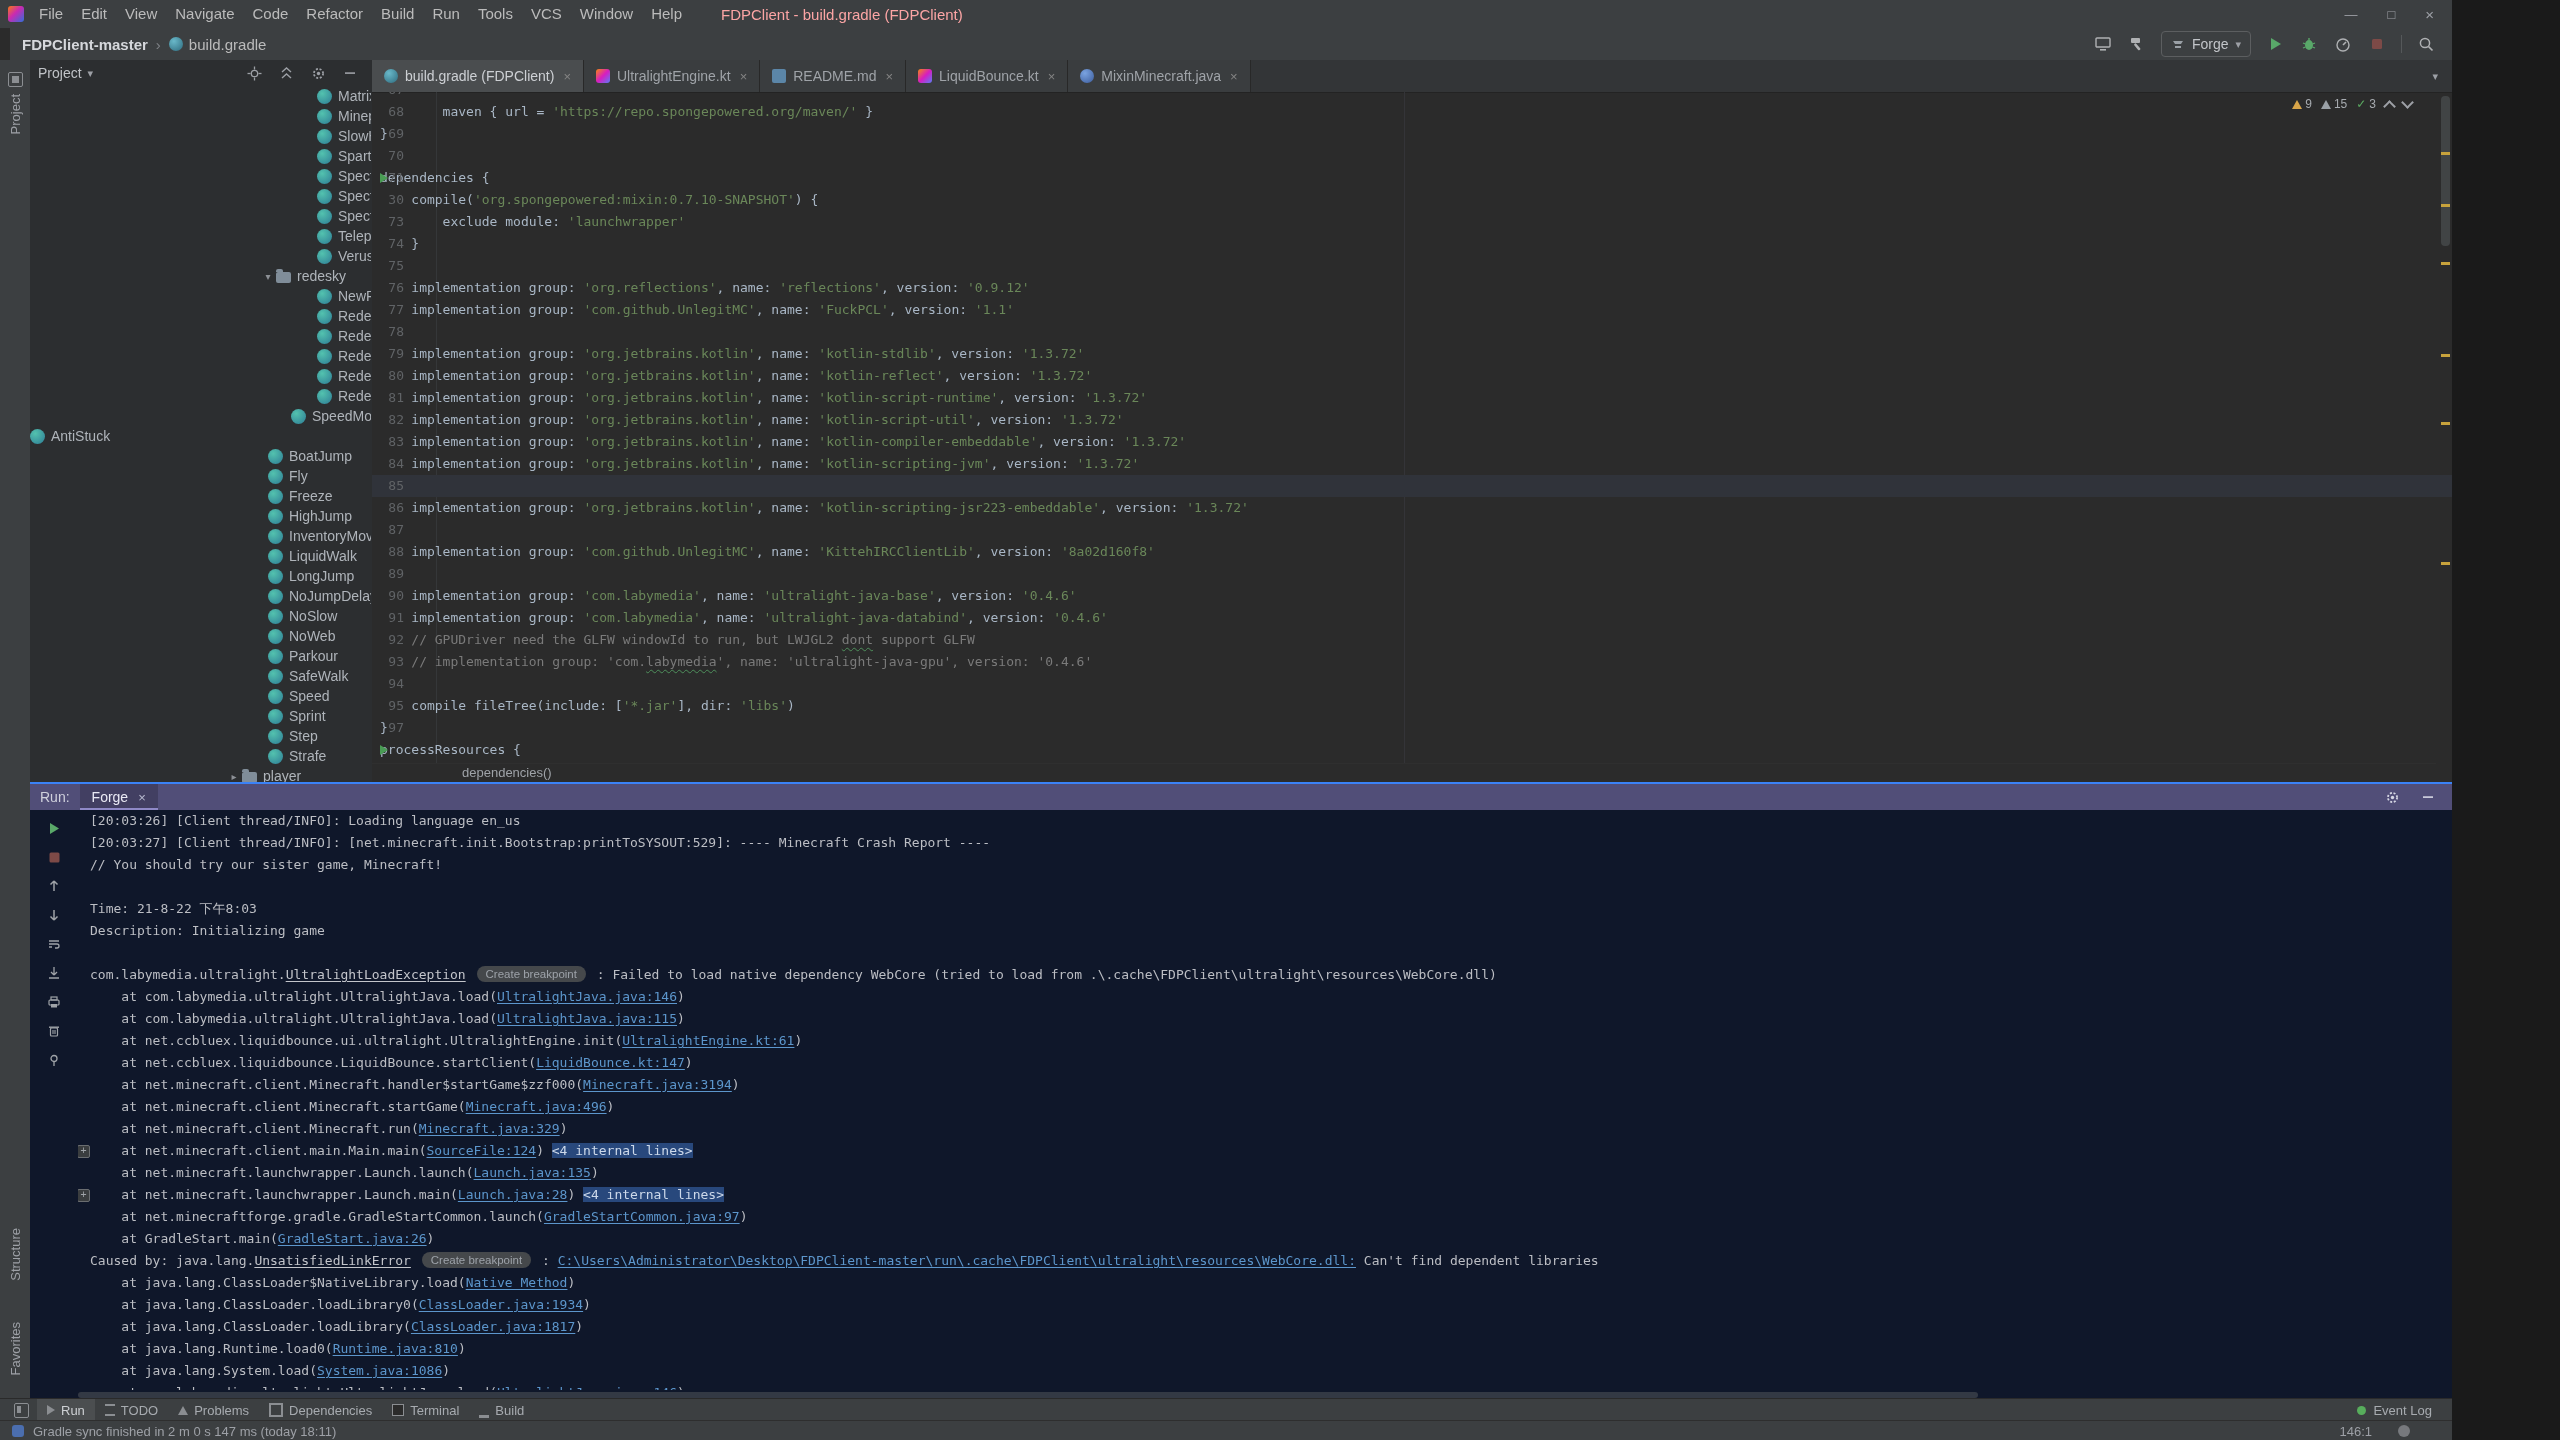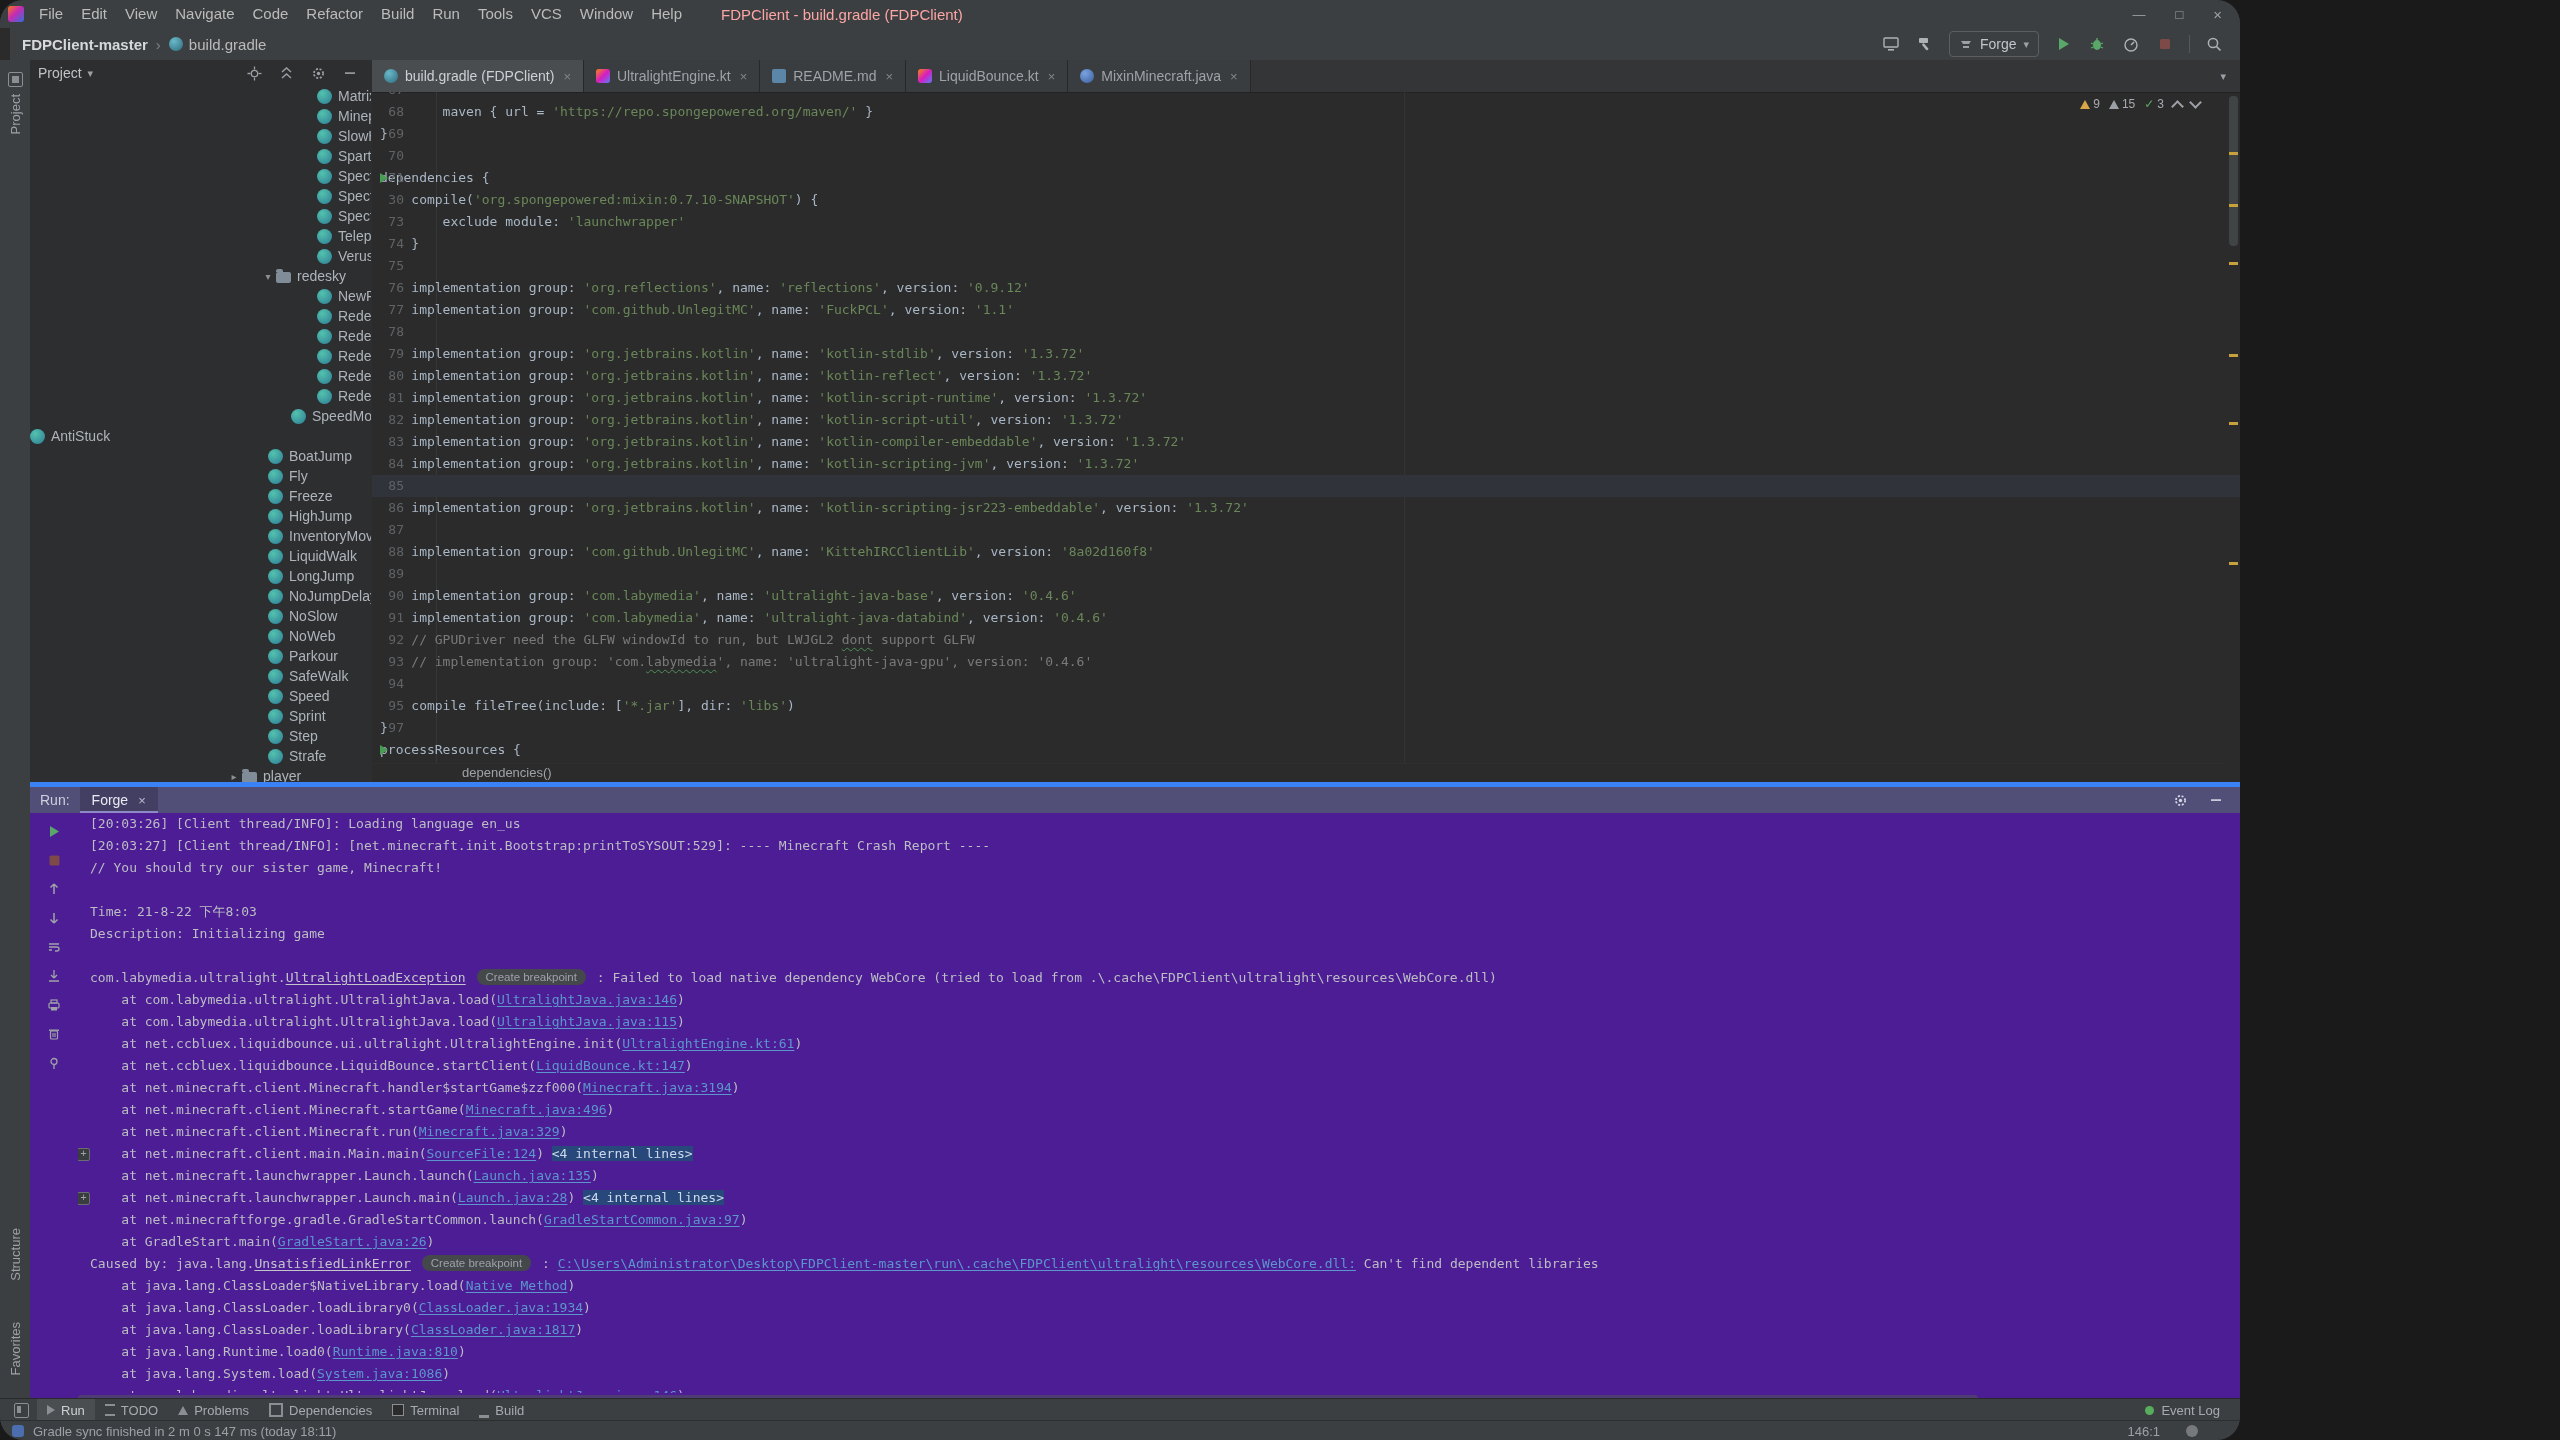--- a/index.html
+++ b/index.html
@@ -1,17 +1,17 @@
 <!DOCTYPE html>
 <html><head>
 <meta charset="utf-8">
 <style>
   html,body{margin:0;padding:0;background:#1a1a1a;}
-  .app{position:relative;width:2240px;height:1440px;background:#2b2b2b;overflow:hidden;
-       font-family:"Liberation Sans","DejaVu Sans",sans-serif;color:#bbbbbb;font-size:15px;border-radius:23px;}
+  .app{position:relative;width:2452px;height:1440px;background:#2b2b2b;overflow:hidden;
+       font-family:"Liberation Sans","DejaVu Sans",sans-serif;color:#bbbbbb;font-size:15px;}
 
   
   .menubar{position:absolute;left:0;top:0;right:0;height:28px;background:#3c3f41;border-bottom:1px solid #2c2c2c;
            display:flex;align-items:center;padding-left:8px;}
   .app-icon{width:16px;height:16px;border-radius:3px;margin-right:6px;flex:none;
             background:linear-gradient(135deg,#f97a12,#c92ab2 45%,#2f6fdb);}
   .menu-item{padding:0 9px;line-height:28px;color:#bbbbbb;}
   .win-title{color:#fca5a5;margin-left:30px;}
   .win-controls{margin-left:auto;display:flex;align-items:center;gap:30px;padding-right:18px;color:#9da0a6;font-size:13px;}
 
@@ -86,21 +86,21 @@
   .chev.down{transform:rotate(45deg);margin-bottom:3px;}
 
   .vsb{position:absolute;right:0;top:0;bottom:0;width:13px;}
   .vsb-thumb{position:absolute;right:2px;top:4px;width:9px;height:150px;background:#4a4d4f;border-radius:4px;opacity:.75;}
   .mark{position:absolute;right:2px;width:9px;height:3px;background:#c7a23c;}
 
   .bcrumbs{position:absolute;left:0;right:16px;bottom:0;height:18px;line-height:18px;background:#2b2b2b;
            color:#9fa3a8;font-size:13px;padding-left:90px;border-top:1px solid #2f2f2f;}
 
   
-  .runpanel{position:absolute;left:30px;top:782px;right:0;height:616px;background:#4c1d95;border-top:5px solid #3b82f6;}
+  .runpanel{position:absolute;left:30px;top:782px;right:0;height:616px;background:#0f172a;border-top:2px solid #3b82f6;}
   .runheader{position:absolute;left:0;right:0;top:0;height:26px;background:#514e78;display:flex;align-items:center;
              font-size:14px;color:#cfd0dc;padding-left:10px;}
   .runtab{display:flex;align-items:center;gap:8px;height:26px;padding:0 12px;margin-left:10px;background:rgba(0,0,0,.18);
           box-shadow:inset 0 -2px 0 #8f89c7;color:#e9e9f4;}
   .runtab .tab-close{color:#b9bbd0;}
   .runheader-tools{margin-left:auto;display:flex;align-items:center;gap:16px;padding-right:14px;color:#d6d7e4;}
   .runicons{position:absolute;left:0;top:26px;width:48px;bottom:0;display:flex;flex-direction:column;align-items:center;
             padding-top:8px;gap:9px;}
   .console{position:absolute;left:48px;top:26px;right:14px;bottom:10px;overflow:hidden;
            font-family:"DejaVu Sans Mono","Liberation Mono",monospace;font-size:13px;}

